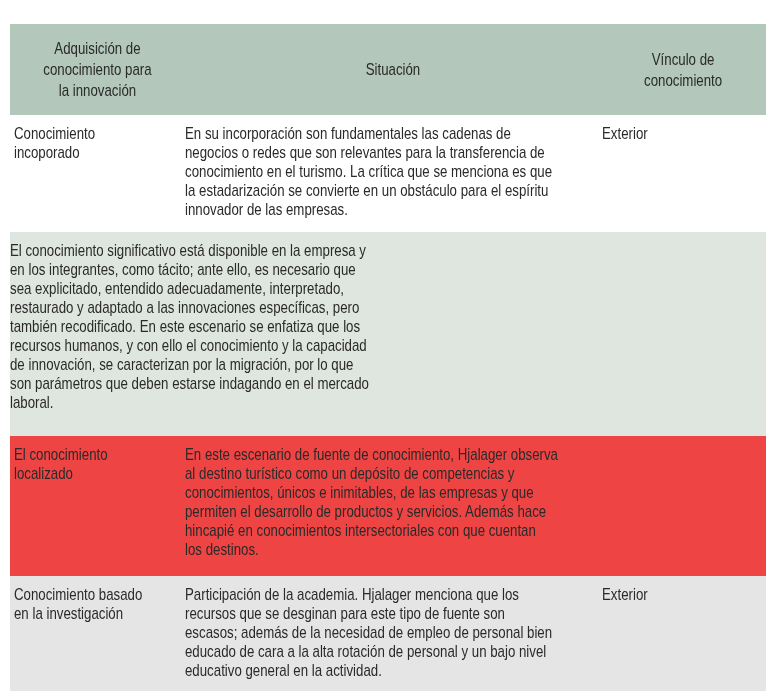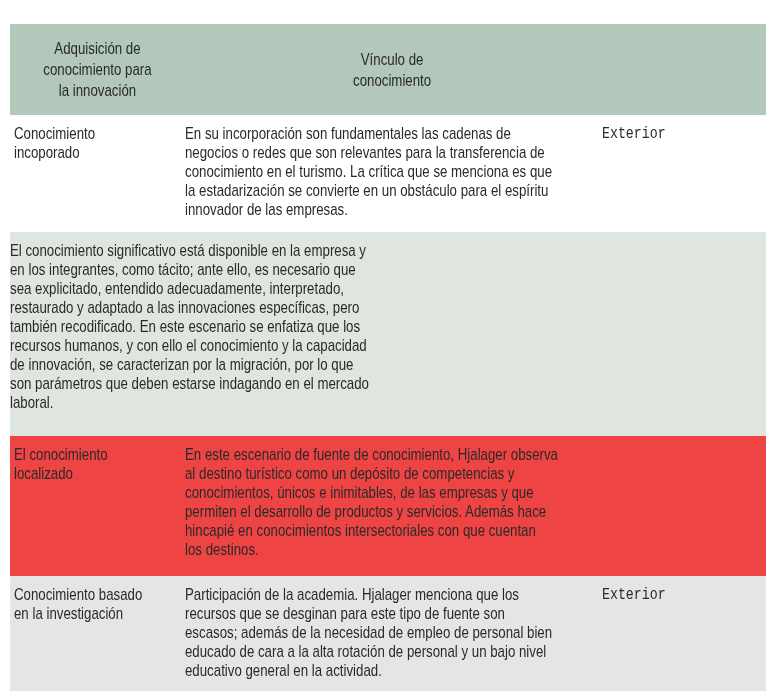--- a/index.html
+++ b/index.html
@@ -44,21 +44,21 @@
     white-space: pre;
     font-size: 17px;
     line-height: 21px;
   }
   .body-row .cell {
     padding-top: 9px;
     padding-bottom: 9px;
   }
   .cell-fuente { padding-left: 4px; padding-right: 6px; }
   .cell-situacion { padding-left: 0; padding-right: 0; }
-  .cell-vinculo { padding-left: 2px; padding-right: 2px; font-family: Liberation Mono, monospace; }
+  .cell-vinculo { padding-left: 2px; padding-right: 2px; }
   .txt {
     display: inline-block;
     transform: scaleX(0.78);
     transform-origin: 0 0;
     white-space: pre;
     font-size: 17px;
     line-height: 19px;
   }
   .row-0 { min-height: 117px; background: #ffffff; }
   .row-1 { min-height: 204px; background: #dfe6e0; }
@@ -73,20 +73,23 @@
 <body>
 
 <div class="page">
   <div class="ktable">
 
     <div class="trow thead">
       <div class="cell">
         <span class="txt">Adquisición de
 conocimiento para
 la innovación</span>
+      </div>
+      <div class="cell">
+        <span class="txt">Situación</span>
       </div>
       <div class="cell">
         <span class="txt">Vínculo de
 conocimiento</span>
       </div>
     </div>
 
     <div class="trow body-row row-0">
       <div class="cell cell-fuente">
         <span class="txt">Conocimiento

